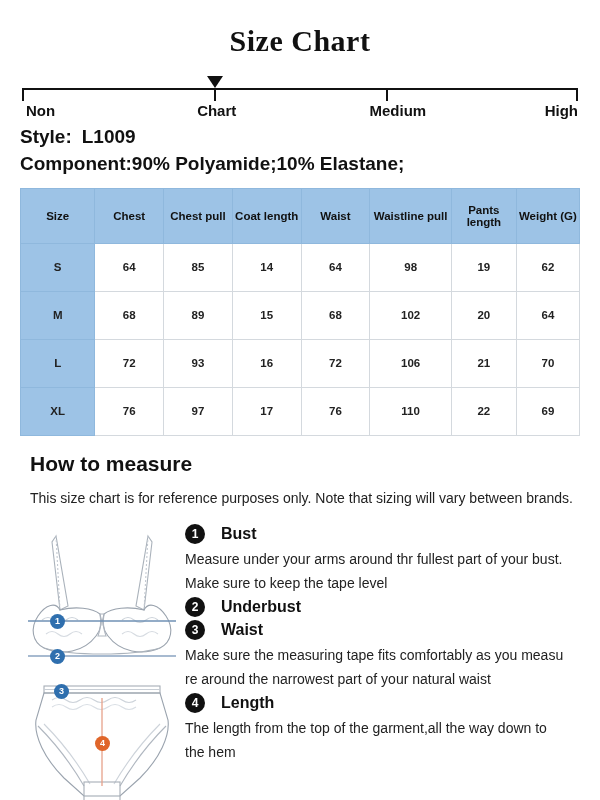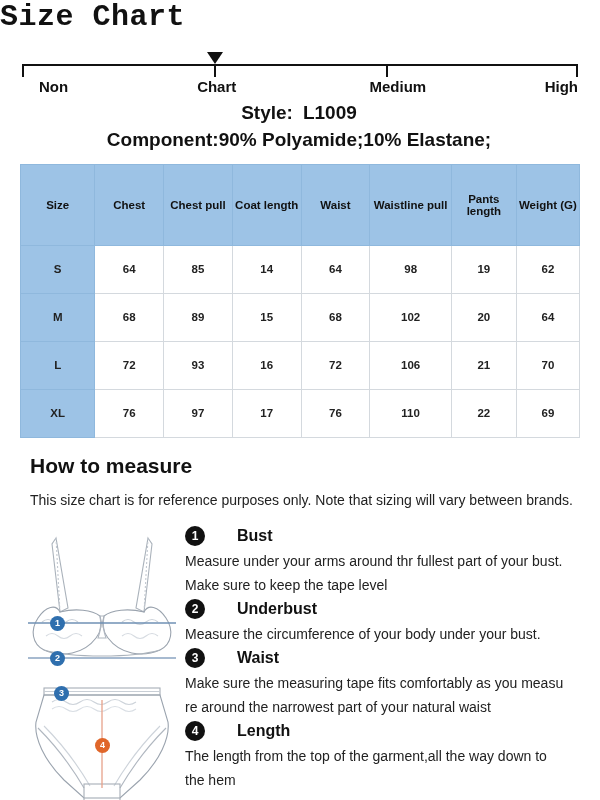--- a/index.html
+++ b/index.html
@@ -11,25 +11,26 @@
     height: 800px;
     background: #ffffff;
     font-family: "Liberation Sans", sans-serif;
     color: #1a1a1a;
     overflow: hidden;
     position: relative;
   }
 
   
   .title {
-    font-family: Liberation Mono, monospace;
+    font-family: Liberation Serif, serif;
     font-size: 30px;
     font-weight: 700;
+    text-align: center;
     letter-spacing: 0.5px;
-    padding-top: 0;
+    padding-top: 24px;
     color: #111;
   }
 
   
   .scale-wrap {
     position: relative;
     margin: 14px 22px 0 22px;
     height: 48px;
   }
   .scale-line {
@@ -62,21 +63,20 @@
     top: 30px;
     font-size: 15px;
     font-weight: 600;
     color: #111;
     white-space: nowrap;
   }
 
   
   .meta {
     margin: 4px 22px 0 20px;
-    text-align: center;
   }
   .meta-line {
     font-size: 19px;
     font-weight: 600;
     color: #111;
     line-height: 1.42;
     white-space: nowrap;
   }
   .meta-line .meta-value {
     margin-left: 10px;
@@ -96,21 +96,21 @@
     border: 1px solid #d4d9de;
     text-align: center;
     vertical-align: middle;
   }
   table.size-table thead th {
     background: #9dc3e6;
     color: #111;
     font-size: 11.5px;
     font-weight: 700;
     height: 46px;
-    padding: 17px 1px;
+    padding: 4px 1px;
     border-color: #8fb8dd;
   }
   table.size-table tbody td {
     background: #ffffff;
     font-size: 11.5px;
     font-weight: 700;
     color: #222;
     height: 45px;
   }
   table.size-table tbody td.size-cell {
@@ -194,21 +194,21 @@
     border-radius: 50%;
     background: #111111;
     color: #ffffff;
     font-size: 12px;
     font-weight: 700;
     line-height: 20px;
     text-align: center;
     flex: 0 0 20px;
   }
   .instr-title {
-    margin-left: 32px;
+    margin-left: 16px;
     font-size: 16px;
     font-weight: 700;
     color: #111;
   }
   .instr-body {
     font-size: 14px;
     line-height: 1.72;
     color: #222;
     font-weight: 400;
   }
@@ -221,21 +221,21 @@
 <div class="scale-wrap">
   <div class="scale-line"></div>
 
   <div class="scale-tick" style="left:0;"></div>
   <div class="scale-tick" style="left:34.5%;"></div>
   <div class="scale-tick" style="left:65.5%;"></div>
   <div class="scale-tick" style="right:0;"></div>
 
   <div class="scale-marker" style="left:34.8%;"></div>
 
-  <div class="scale-label" style="left:17px;">Non</div>
+  <div class="scale-label" style="left:4px;">Non</div>
   <div class="scale-label" style="left:31.5%;">Chart</div>
   <div class="scale-label" style="left:62.5%;">Medium</div>
   <div class="scale-label" style="right:0;">High</div>
 </div>
 
 <div class="meta">
   <div class="meta-line">
     <span>Style:</span><span class="meta-value">L1009</span>
   </div>
   <div class="meta-line">Component:90% Polyamide;10% Elastane;</div>
@@ -386,21 +386,20 @@
       </div>
       <div class="instr-body">Measure under your arms around thr fullest part of your bust.</div>
       <div class="instr-body">Make sure to keep the tape level</div>
     </div>
 
     <div class="instr-item">
       <div class="instr-head">
         <span class="num-badge">2</span>
         <span class="instr-title">Underbust</span>
       </div>
-      <div class="instr-body">Measure the circumference of your body under your bust.</div>
     </div>
 
     <div class="instr-item">
       <div class="instr-head">
         <span class="num-badge">3</span>
         <span class="instr-title">Waist</span>
       </div>
       <div class="instr-body">Make sure the measuring tape fits comfortably as you measu</div>
       <div class="instr-body">re around the narrowest part of your natural waist</div>
     </div>

